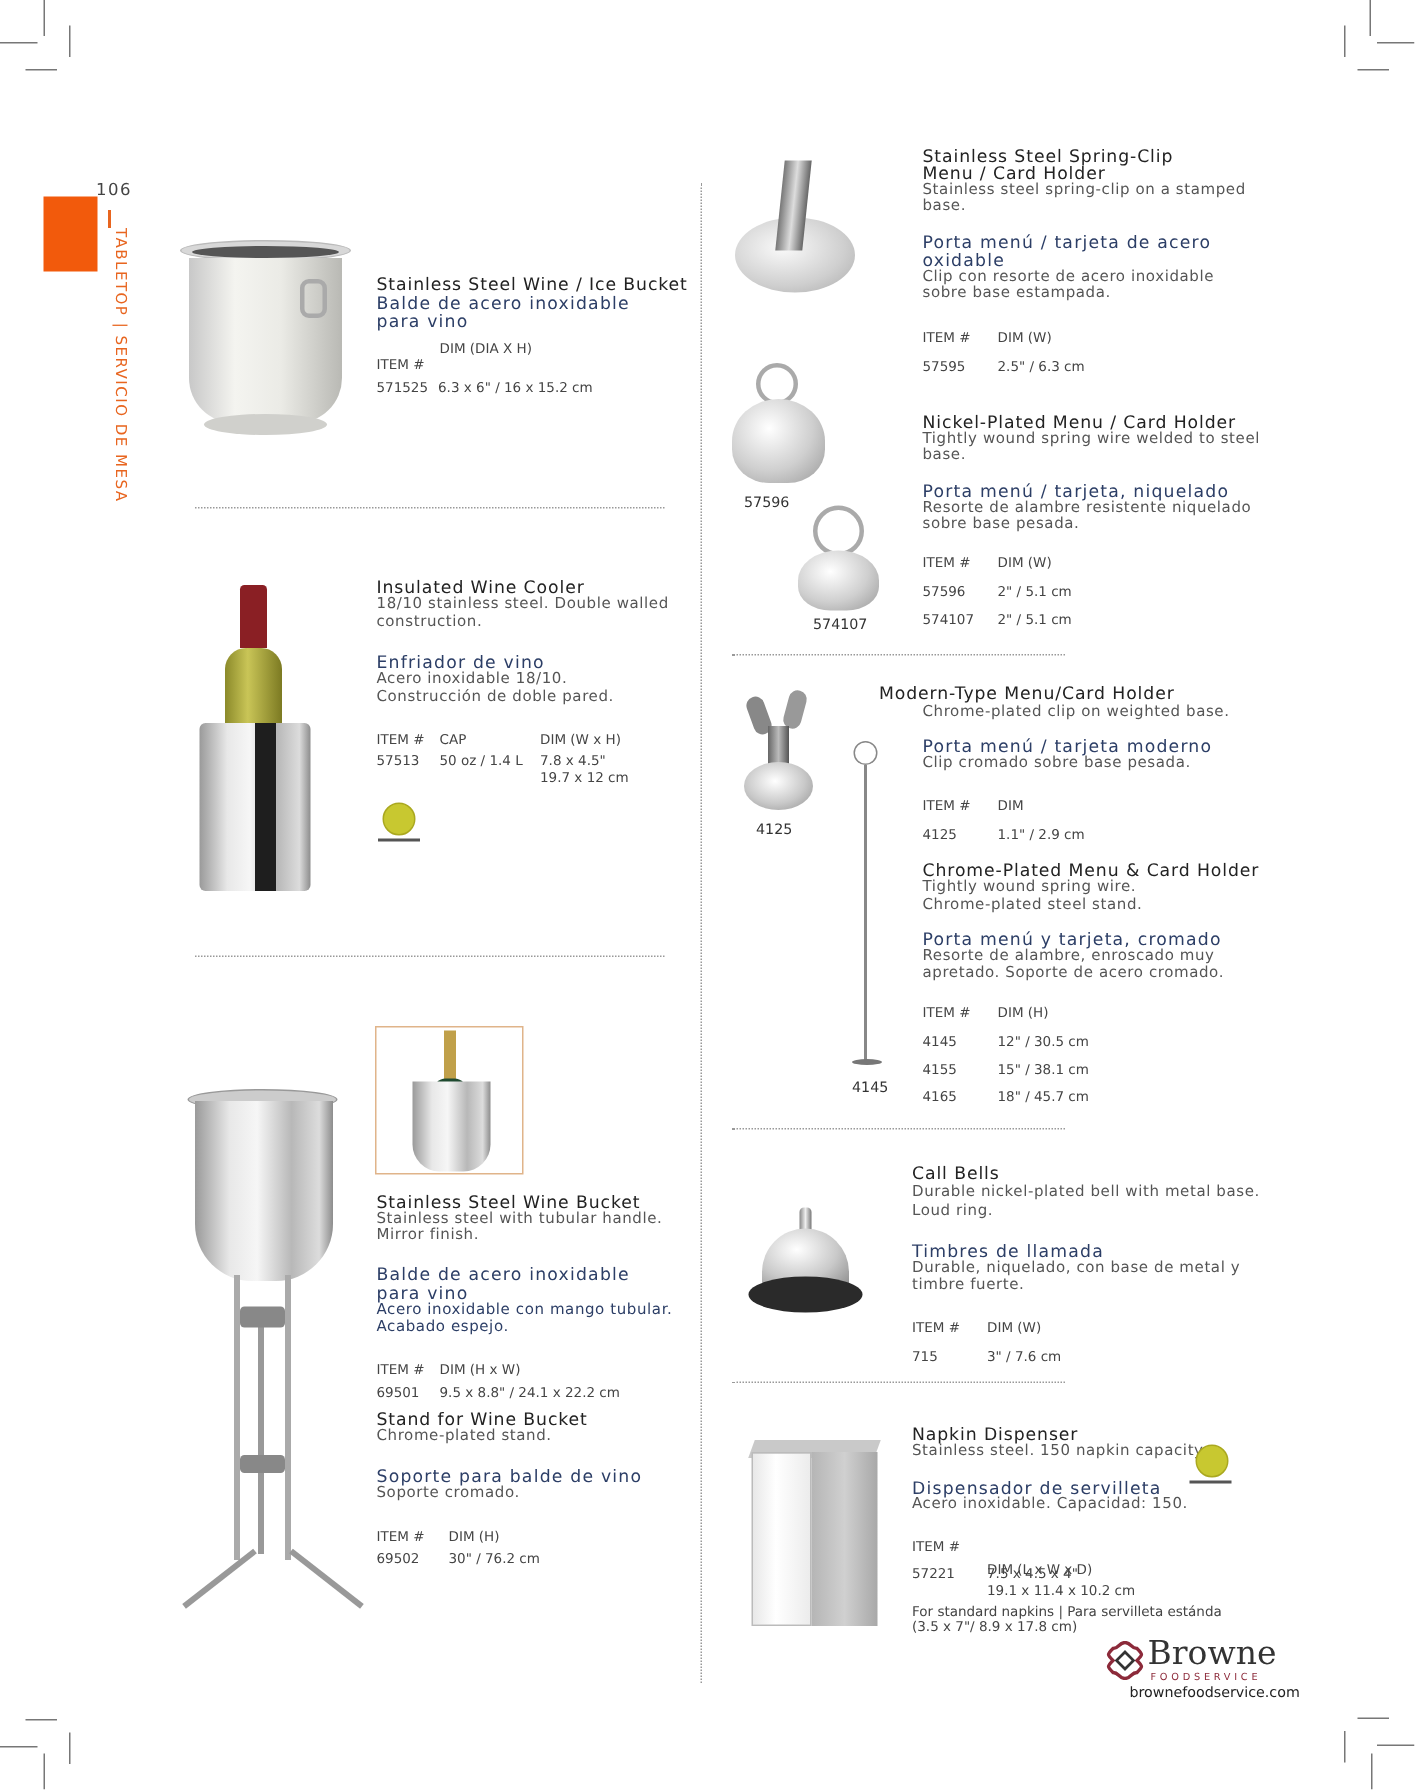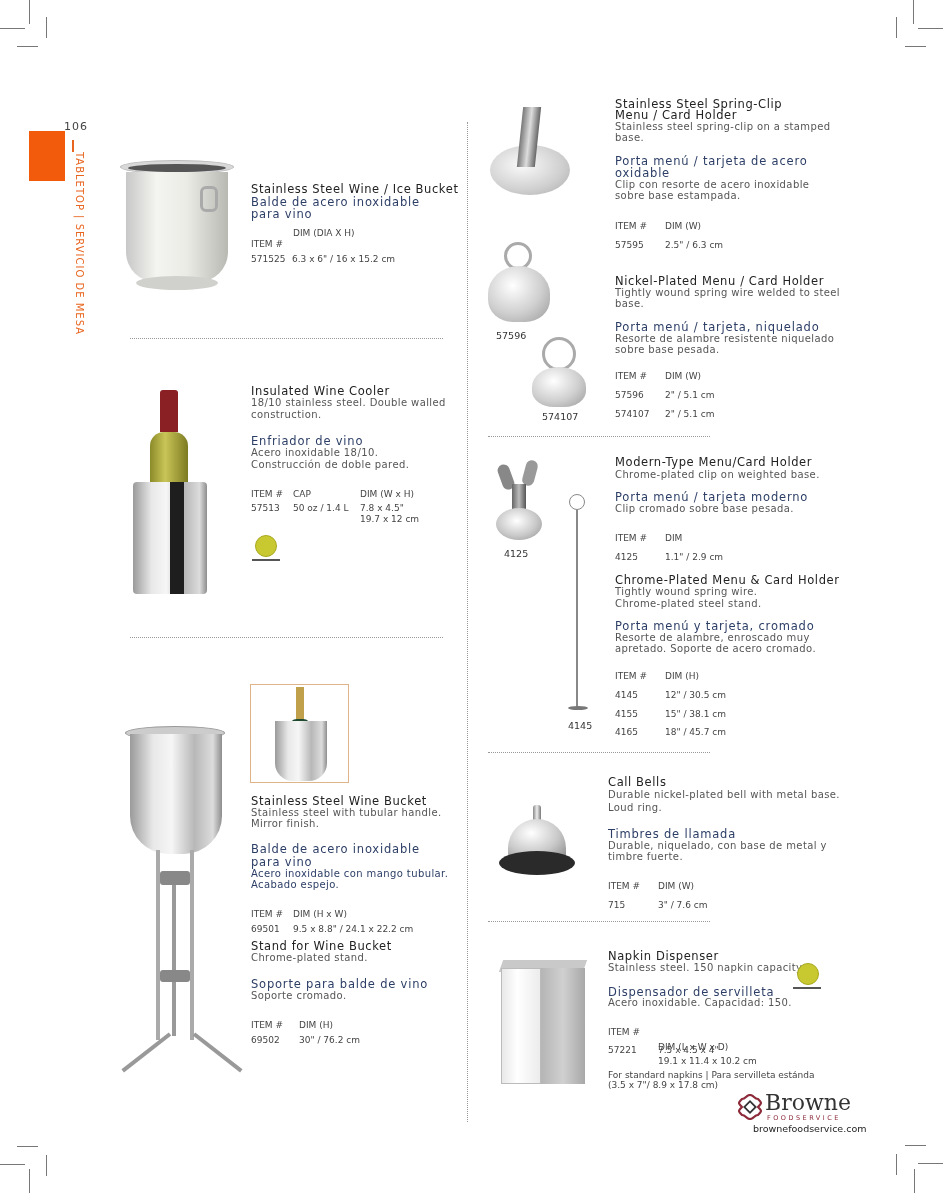--- a/index.html
+++ b/index.html
@@ -178,21 +178,21 @@
   <div class="abs" style="left:18px;top:26px;width:14px;height:28px;background:linear-gradient(90deg,#666,#bbb,#555);"></div>
   <div class="abs" style="left:2px;top:50px;width:46px;height:32px;border-radius:50%;background:radial-gradient(ellipse at 45% 40%,#fff,#c9c9c9 55%,#8f8f8f);"></div>
 </div>
 <div class="abs code-lbl" style="left:504px;top:548px;">4125</div>
 <div class="abs" style="left:568px;top:494px;width:22px;height:222px;">
   <div class="abs" style="left:1px;top:0;width:16px;height:16px;border:1px solid #888;border-radius:50%;"></div>
   <div class="abs" style="left:8px;top:16px;width:2px;height:198px;background:#888;"></div>
   <div class="abs" style="left:0;top:212px;width:20px;height:4px;border-radius:50%;background:#777;"></div>
 </div>
 <div class="abs code-lbl" style="left:568px;top:720px;">4145</div>
-<div class="abs title" style="left:615px;top:456px;text-align:right;">Modern-Type Menu/Card Holder</div>
+<div class="abs title" style="left:586px;top:456px;text-align:right;">Modern-Type Menu/Card Holder</div>
 <div class="abs desc" style="left:615px;top:469px;">Chrome-plated clip on weighted base.</div>
 <div class="abs es-title" style="left:615px;top:491px;">Porta menú / tarjeta moderno</div>
 <div class="abs es-desc" style="left:615px;top:503px;">Clip cromado sobre base pesada.</div>
 <div class="abs spec" style="left:615px;top:533px;">ITEM #</div>
 <div class="abs spec" style="left:665px;top:533px;">DIM</div>
 <div class="abs spec" style="left:615px;top:552px;">4125</div>
 <div class="abs spec" style="left:665px;top:552px;">1.1" / 2.9 cm</div>
 
 <div class="abs title" style="left:615px;top:574px;">Chrome-Plated Menu &amp; Card Holder</div>
 <div class="abs desc" style="left:615px;top:586px;">Tightly wound spring wire.</div>

